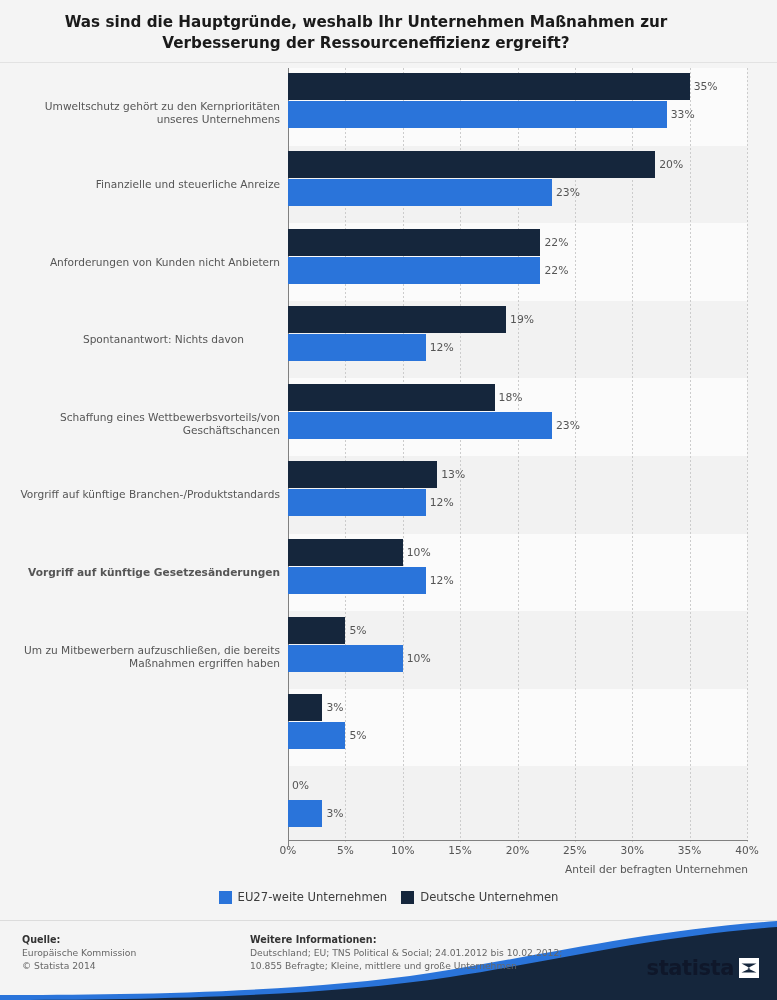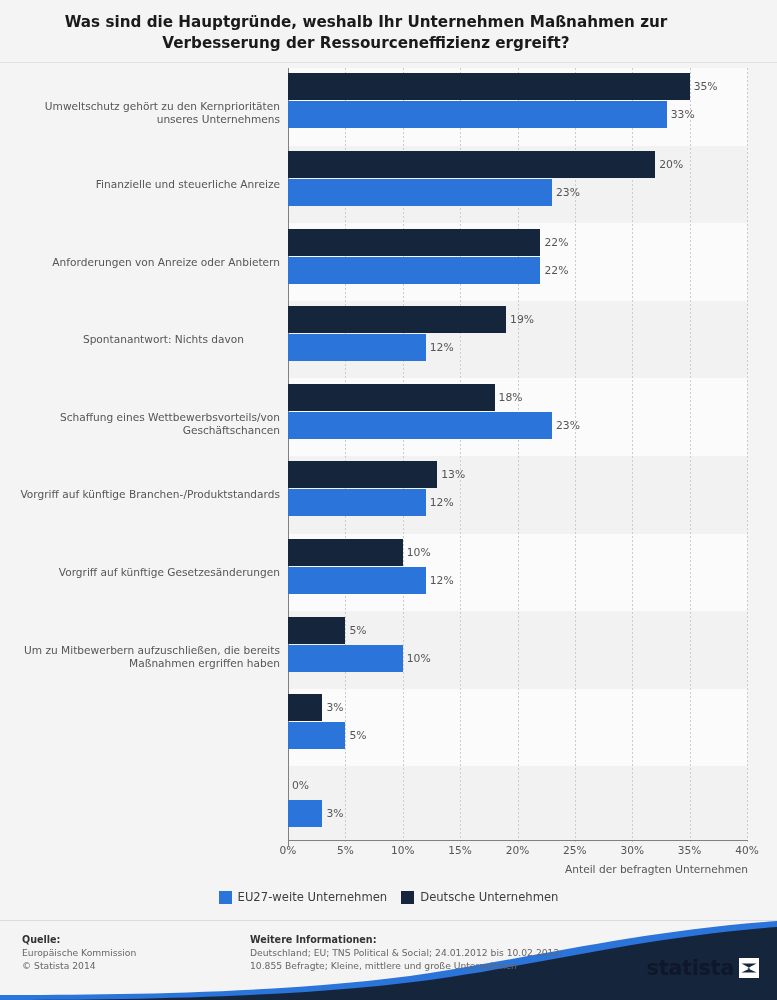--- a/index.html
+++ b/index.html
@@ -138,41 +138,41 @@
 <div class="cat-label" style="top: 24.3px; left: 0px; width: 288px;">Umweltschutz gehört zu den Kernprioritäten unseres Unternehmens</div>
     <div class="bar de" style="background: rgb(21, 38, 60); left: 288px; top: 9.3px; width: 401.625px;"></div>
     <div class="bar-val" style="left: 689.625px; top: 9.3px;">35%</div>
     <div class="bar eu" style="background: rgb(42, 116, 218); left: 288px; top: 37.3px; width: 378.675px;"></div>
     <div class="bar-val" style="left: 666.675px; top: 37.3px;">33%</div>
     <div class="cat-label" style="top: 101.9px; left: 0px; width: 288px; padding-left: 32px;">Finanzielle und steuerliche Anreize</div>
     <div class="bar de" style="background: rgb(21, 38, 60); left: 288px; top: 86.9px; width: 367.2px;"></div>
     <div class="bar-val" style="left: 655.2px; top: 86.9px;">20%</div>
     <div class="bar eu" style="background: rgb(42, 116, 218); left: 288px; top: 114.9px; width: 263.925px;"></div>
     <div class="bar-val" style="left: 551.925px; top: 114.9px;">23%</div>
-    <div class="cat-label" style="top: 179.5px; left: 0px; width: 288px;">Anforderungen von Anreize oder Anbietern</div>
+    <div class="cat-label" style="top: 179.5px; left: 0px; width: 288px;">Anforderungen von Kunden nicht Anbietern</div>
     <div class="bar de" style="background: rgb(21, 38, 60); left: 288px; top: 164.5px; width: 252.45px;"></div>
     <div class="bar-val" style="left: 540.45px; top: 164.5px;">22%</div>
     <div class="bar eu" style="background: rgb(42, 116, 218); left: 288px; top: 192.5px; width: 252.45px;"></div>
     <div class="bar-val" style="left: 540.45px; top: 192.5px;">22%</div>
     <div class="cat-label" style="top: 257.1px; left: 0px; width: 252px;">Spontanantwort: Nichts davon</div>
     <div class="bar de" style="background: rgb(21, 38, 60); left: 288px; top: 242.1px; width: 218.025px;"></div>
     <div class="bar-val" style="left: 506.025px; top: 242.1px;">19%</div>
     <div class="bar eu" style="background: rgb(42, 116, 218); left: 288px; top: 270.1px; width: 137.7px;"></div>
     <div class="bar-val" style="left: 425.7px; top: 270.1px;">12%</div>
     <div class="cat-label" style="top: 334.7px; left: 0px; width: 288px;">Schaffung eines Wettbewerbsvorteils/von Geschäftschancen</div>
     <div class="bar de" style="background: rgb(21, 38, 60); left: 288px; top: 319.7px; width: 206.55px;"></div>
     <div class="bar-val" style="left: 494.55px; top: 319.7px;">18%</div>
     <div class="bar eu" style="background: rgb(42, 116, 218); left: 288px; top: 347.7px; width: 263.925px;"></div>
     <div class="bar-val" style="left: 551.925px; top: 347.7px;">23%</div>
     <div class="cat-label" style="top: 412.3px; left: 0px; width: 288px;">Vorgriff auf künftige Branchen-/Produktstandards</div>
     <div class="bar de" style="background: rgb(21, 38, 60); left: 288px; top: 397.3px; width: 149.175px;"></div>
     <div class="bar-val" style="left: 437.175px; top: 397.3px;">13%</div>
     <div class="bar eu" style="background: rgb(42, 116, 218); left: 288px; top: 425.3px; width: 137.7px;"></div>
     <div class="bar-val" style="left: 425.7px; top: 425.3px;">12%</div>
-    <div class="cat-label" style="top: 489.9px; left: 0px; width: 288px;">Vorgriff auf künftige Gesetzesänderungen</div>
+    <div class="cat-label" style="top: 489.9px; left: 0px; width: 288px; font-weight: bold;">Vorgriff auf künftige Gesetzesänderungen</div>
     <div class="bar de" style="background: rgb(21, 38, 60); left: 288px; top: 474.9px; width: 114.75px;"></div>
     <div class="bar-val" style="left: 402.75px; top: 474.9px;">10%</div>
     <div class="bar eu" style="background: rgb(42, 116, 218); left: 288px; top: 502.9px; width: 137.7px;"></div>
     <div class="bar-val" style="left: 425.7px; top: 502.9px;">12%</div>
     <div class="cat-label" style="top: 567.5px; left: 0px; width: 288px;">Um zu Mitbewerbern aufzuschließen, die bereits Maßnahmen ergriffen haben</div>
     <div class="bar de" style="background: rgb(21, 38, 60); left: 288px; top: 552.5px; width: 57.375px;"></div>
     <div class="bar-val" style="left: 345.375px; top: 552.5px;">5%</div>
     <div class="bar eu" style="background: rgb(42, 116, 218); left: 288px; top: 580.5px; width: 114.75px;"></div>
     <div class="bar-val" style="left: 402.75px; top: 580.5px;">10%</div>
     <div class="bar de" style="background: rgb(21, 38, 60); left: 288px; top: 630.1px; width: 34.425px;"></div>

